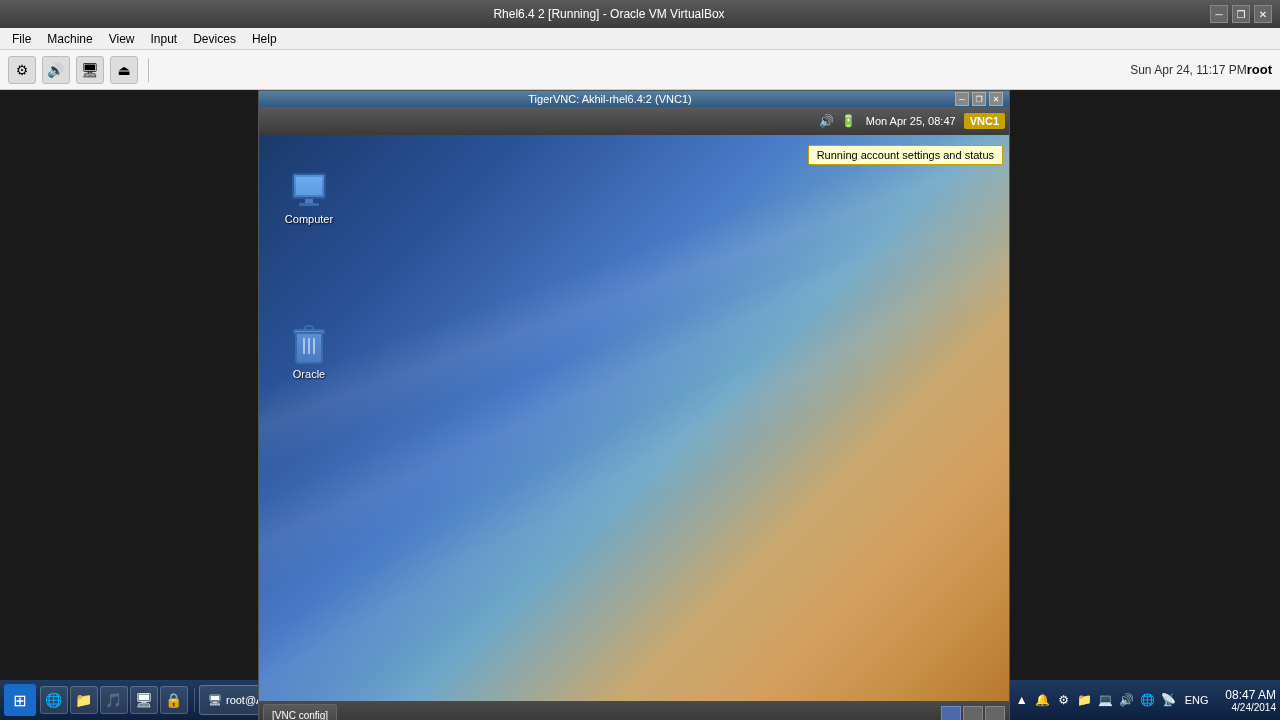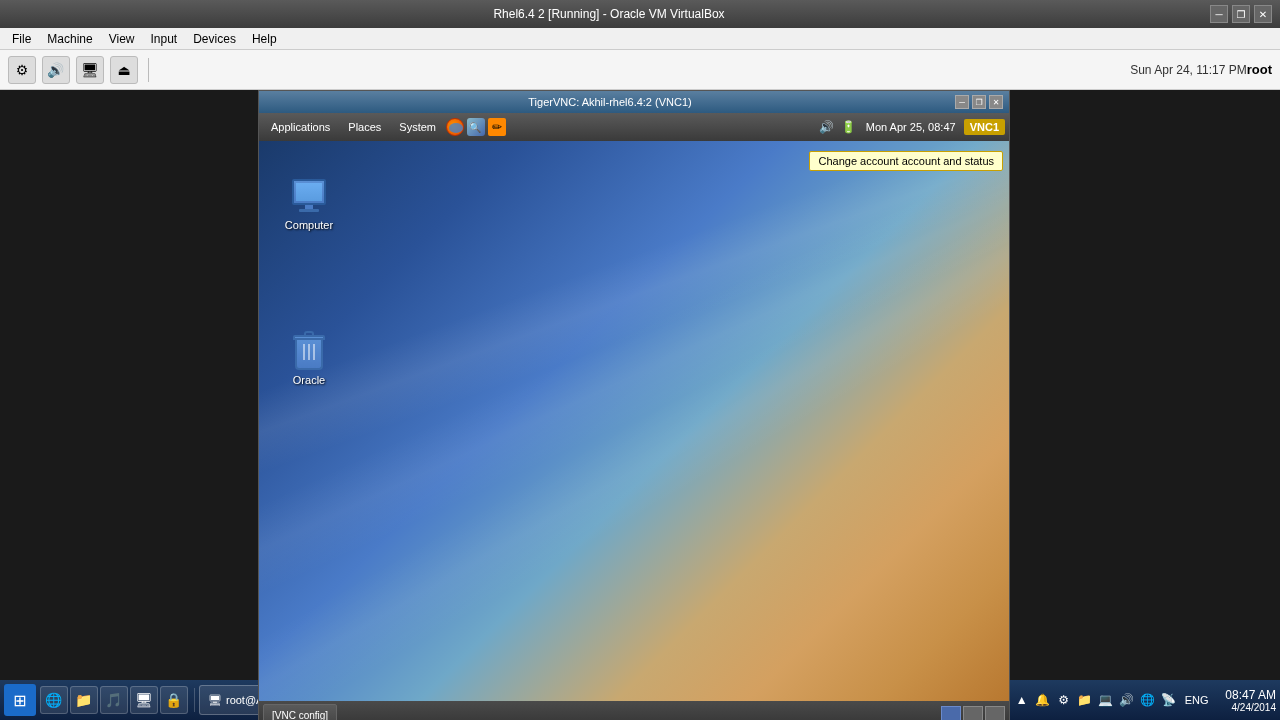--- a/index.html
+++ b/index.html
@@ -136,21 +136,21 @@
       left: 258px;
       width: 752px;
       height: 640px;
       background: #000;
       border: 1px solid #555;
       display: flex;
       flex-direction: column;
     }
 
     .vnc-titlebar {
-      height: 22px;
+      height: 16px;
       background: linear-gradient(to bottom, #5a7fa0, #2d5a80);
       display: flex;
       align-items: center;
       padding: 0 6px;
       color: #fff;
       font-size: 11px;
       flex-shrink: 0;
     }
     .vnc-titlebar-title {
       flex: 1;
@@ -602,38 +602,28 @@
       <div class="vnc-titlebar">
         <span class="vnc-titlebar-title">TigerVNC: Akhil-rhel6.4:2 (VNC1)</span>
         <div class="vnc-titlebar-controls">
           <div class="vnc-title-btn">─</div>
           <div class="vnc-title-btn">❐</div>
           <div class="vnc-title-btn">✕</div>
         </div>
       </div>
 
       <div class="gnome-panel">
-        <div class="gnome-panel-left">
-          <div class="gnome-panel-item">Applications</div>
-          <div class="gnome-panel-item">Places</div>
-          <div class="gnome-panel-item">System</div>
-          <div class="vnc-toolbar-icons">
-            <div class="vnc-toolbar-icon firefox-icon"></div>
-            <div class="vnc-toolbar-icon" style="width:18px;height:18px;background:linear-gradient(135deg,#8bc,#46a);border-radius:3px;font-size:10px;display:flex;align-items:center;justify-content:center;color:#fff;">🔍</div>
-            <div class="vnc-toolbar-icon" style="width:18px;height:18px;background:#f80;border-radius:2px;display:flex;align-items:center;justify-content:center;font-size:12px;">✏</div>
-          </div>
-        </div>
         <div class="gnome-panel-right">
           <div class="gnome-panel-icon">🔊</div>
           <div class="gnome-panel-icon">🔋</div>
           <span class="gnome-panel-clock">Mon Apr 25, 08:47</span>
           <span class="vnc1-label">VNC1</span>
         </div>
 
-        <div class="tooltip">Change account account and status</div>
+        <div class="tooltip">Running account settings and status</div>
       </div>
 
       <div class="gnome-desktop">
 
         <div class="desktop-icon" style="top: 30px; left: 15px;">
           <div class="desktop-icon-img">
             <div class="icon-computer">
               <div class="icon-computer-monitor">
                 <div class="icon-computer-screen"></div>
               </div>

